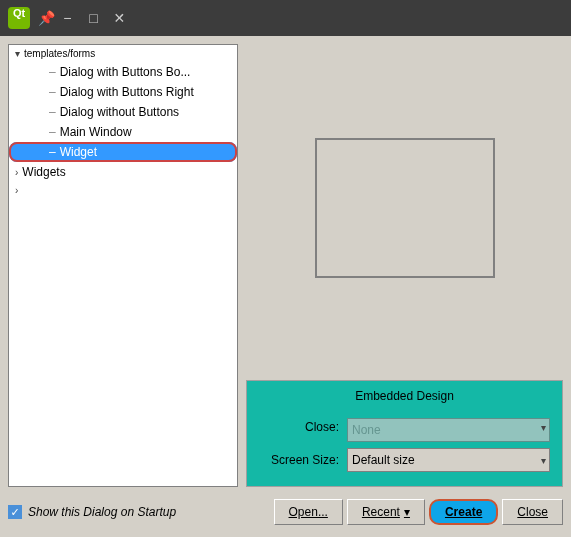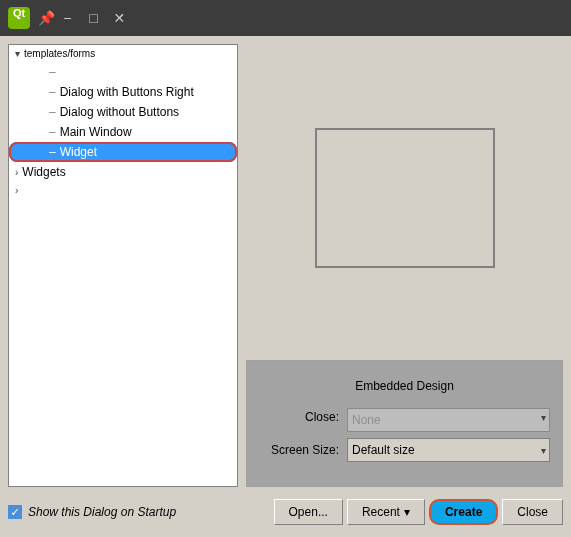--- a/index.html
+++ b/index.html
@@ -147,23 +147,23 @@
 
     .preview-widget {
       width: 180px;
       height: 140px;
       background: #d4d0c8;
       border: 2px solid #808080;
     }
 
     
     .embedded-design {
-      background: #a3a3a3;
+      background: #14b8a6;
       border: 1px solid #a0a0a0;
-      padding: 18px 12px;
+      padding: 8px 12px;
     }
 
     .embedded-design-title {
       text-align: center;
       font-size: 12px;
       margin-bottom: 8px;
       color: #000;
     }
 
     .form-row {
@@ -241,20 +241,21 @@
     .checkbox-label {
       font-size: 12px;
       color: #000;
       font-style: italic;
     }
 
     .button-row {
       display: flex;
       gap: 4px;
       align-items: center;
+      text-decoration: underline;
     }
 
     .dialog-btn {
       height: 26px;
       padding: 0 14px;
       background: #d4d0c8;
       border: 1px solid #808080;
       border-top-color: #ffffff;
       border-left-color: #ffffff;
       font-size: 12px;
@@ -299,20 +300,21 @@
 
     <div class="tree-panel">
 
       <div class="tree-section-header">
         <span class="expand-arrow">▾</span>
         <span style="font-size:10px;">templates/forms</span>
       </div>
 
       <div class="tree-item indented">
         <span class="dash-indent">–</span>
+        <span>Dialog with Buttons Bo...</span>
       </div>
 
       <div class="tree-item indented">
         <span class="dash-indent">–</span>
         <span>Dialog with Buttons Right</span>
       </div>
 
       <div class="tree-item indented">
         <span class="dash-indent">–</span>
         <span>Dialog without Buttons</span>

